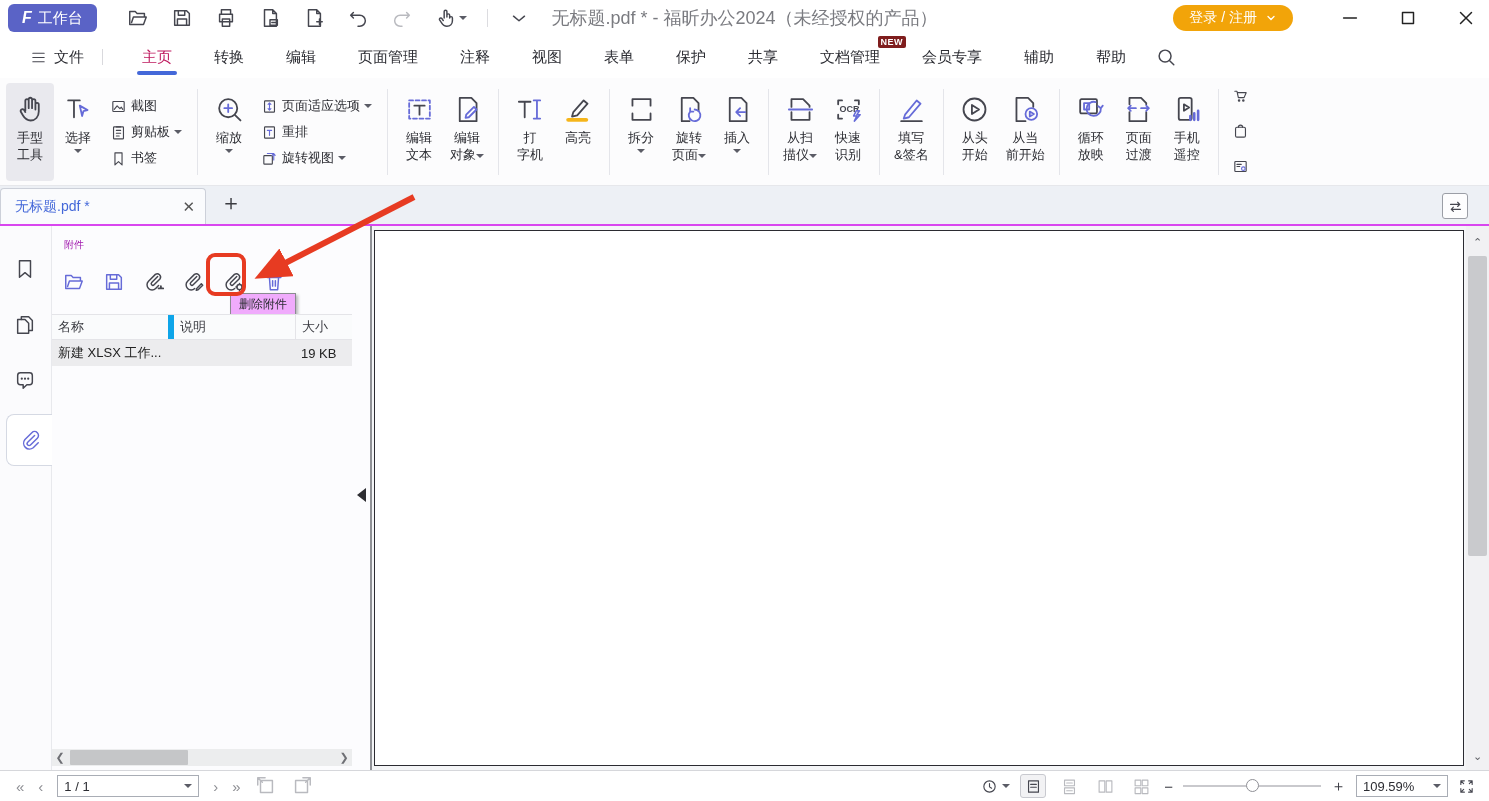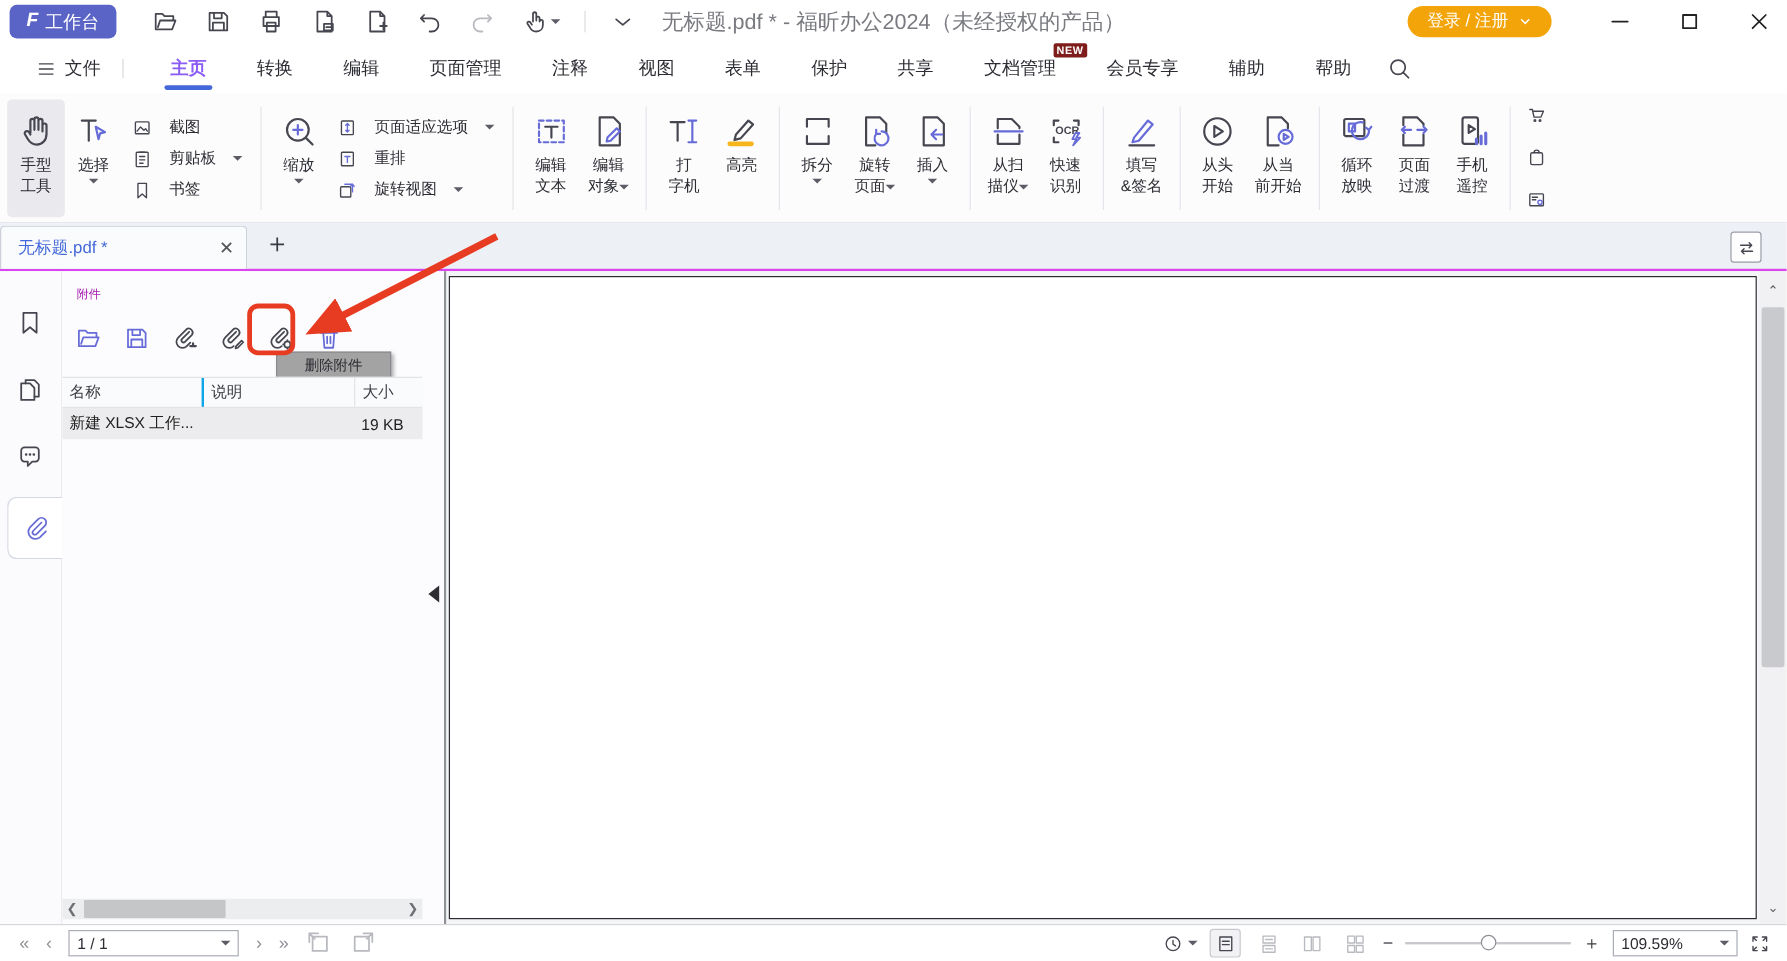--- a/index.html
+++ b/index.html
@@ -23,80 +23,80 @@
   .vdiv-t{width:1px;height:18px;background:#dcdce0}
   .apptitle{position:absolute;left:0;right:0;top:0;height:36px;display:flex;align-items:center;justify-content:center;font-size:18px;color:#7a7b80;pointer-events:none}
   .tb-right{margin-left:auto;display:flex;align-items:center;gap:12px}
   .loginbtn{height:26px;padding:0 16px;border-radius:13px;background:#f2a409;color:#fff;font-size:14px;display:flex;align-items:center;gap:8px;cursor:pointer;margin-right:22px}
   .winbtn{width:46px;height:32px;display:flex;align-items:center;justify-content:center;cursor:pointer}
   
   .menubar{left:0;top:36px;width:1489px;height:42px;display:flex;align-items:center;background:#fff;font-size:15px}
   .filebtn{display:flex;align-items:center;gap:7px;margin-left:30px;cursor:pointer}
   .menu-sep{width:1px;height:16px;background:#d9d9dd;margin:0 18px}
   .menuitem{position:relative;padding:10px 0;margin:0 21px;cursor:pointer;white-space:nowrap}
-  .menuitem.active{color:#8b5cf6;font-weight:bold}
+  .menuitem.active{color:#be185d;font-weight:normal}
   .menuitem.active::after{content:"";position:absolute;left:50%;transform:translateX(-50%);bottom:2px;width:40px;height:4px;border-radius:2px;background:#4468d9}
   .newbadge{position:absolute;top:-2px;right:-26px;background:#7f1d1d;color:#fff;font-size:9px;font-weight:bold;padding:1px 3px;border-radius:2px;letter-spacing:.5px}
   .searchbtn{margin-left:8px;cursor:pointer}
   
   .ribbon{left:0;top:78px;width:1489px;height:108px;background:#fcfcfd;border-bottom:1px solid #e6e7eb;display:flex;align-items:stretch;padding:5px 6px 4px 6px}
   .rb-vdiv{width:1px;background:#e4e5ea;margin:6px 7px}
   .rb-big{display:flex;flex-direction:column;align-items:center;justify-content:flex-start;padding:6px 7px 2px 7px;min-width:48px;border-radius:4px;cursor:pointer}
   .rb-big.selected{background:#e9e9ee}
   .rb-big .rb-icon{height:40px;display:flex;align-items:center;justify-content:center}
   .rb-label{font-size:13px;line-height:17px;text-align:center;white-space:pre-line;color:#2c2d33}
   .rb-caret-row{height:10px;display:flex;align-items:center;justify-content:center}
   .rb-stack{display:flex;flex-direction:column;justify-content:center;gap:4px;padding:0 4px}
-  .rb-srow{display:flex;align-items:center;gap:14px;font-size:13px;cursor:pointer;padding:2px 4px;border-radius:3px}
+  .rb-srow{display:flex;align-items:center;gap:4px;font-size:13px;cursor:pointer;padding:2px 4px;border-radius:3px}
   .rb-minicol{display:flex;flex-direction:column;justify-content:space-between;padding:4px 2px 6px 6px}
   .rb-mini{cursor:pointer}
   .rb-collapse{position:absolute;right:8px;top:162px;cursor:pointer}
   
   .tabbar{left:0;top:186px;width:1489px;height:40px;background:#edf0f5;border-bottom:2px solid #d946ef;display:flex;align-items:flex-end}
   .doctab{width:206px;height:36px;background:#fafbfd;border:1px solid #ccd0d9;border-bottom:none;border-radius:4px 4px 0 0;display:flex;align-items:center;padding:0 10px 0 14px;gap:8px;cursor:pointer}
   .doctab .tabtitle{color:#4468d9;font-size:14px;flex:1;white-space:nowrap;overflow:hidden}
   .tab-close{font-size:15px;color:#555;cursor:pointer}
   .tab-add{font-size:22px;color:#3a3b40;margin:0 0 6px 14px;cursor:pointer}
   .panelswap{position:absolute;right:21px;top:193px;width:26px;height:26px;background:#fdfdfe;border:1px solid #9b9ea6;border-radius:3px;display:flex;align-items:center;justify-content:center;cursor:pointer}
   .leftstrip{left:0;top:226px;width:52px;height:544px;background:#fbfbfd;border-right:1px solid #e8e9ed}
   .stripbtn{position:absolute;left:14px;cursor:pointer}
   .strip-active{position:absolute;left:6px;top:188px;width:46px;height:52px;background:#fff;border:1px solid #d5d9e3;border-right:none;border-radius:8px 0 0 8px;display:flex;align-items:center;justify-content:center;cursor:pointer}
   .panel{left:52px;top:226px;width:320px;height:544px;background:#fcfcfe;border-right:2px solid #8f9196;position:absolute}
   .panel-title{position:absolute;left:12px;top:12px;font-size:10px;color:#a21caf}
   .ptoolbar{position:absolute;left:8px;top:42px;display:flex;align-items:center;gap:12px}
   .ptool{width:28px;height:28px;display:flex;align-items:center;justify-content:center;cursor:pointer}
   .ptable-head{position:absolute;left:0;top:88px;width:300px;height:26px;display:flex;align-items:center;background:#fafbfc;border-top:1px solid #e4e4e8;border-bottom:1px solid #e4e4e8;font-size:13px;color:#3a3b41}
   .ptable-row{position:absolute;left:0;top:114px;width:300px;height:26px;display:flex;align-items:center;background:#ececee;font-size:13px;color:#222;cursor:pointer}
   .col-name{width:116px;padding-left:6px;white-space:nowrap;overflow:hidden}
-  .col-desc{width:127px;padding-left:6px;border-left:2px solid #0ea5e9;align-self:stretch;display:flex;align-items:center}
+  .col-desc{width:127px;padding-left:6px;border-left:6px solid #0ea5e9;align-self:stretch;display:flex;align-items:center}
   .col-size{width:57px;padding-left:6px;border-left:1px solid #e4e4e8;align-self:stretch;display:flex;align-items:center}
   .ptable-row .col-desc,.ptable-row .col-size{border-left:none}
   .hscroll{position:absolute;left:0;bottom:4px;width:300px;height:17px;background:#ecedee;display:flex;align-items:center}
   .hs-arrow{width:16px;text-align:center;color:#6e6f74;font-size:11px;cursor:pointer}
   .hs-thumb{position:absolute;left:18px;width:118px;height:15px;background:#c5c6c8;border-radius:1px;cursor:grab}
   .collapse-handle{position:absolute;right:4px;top:262px;width:0;height:0;border-top:7px solid transparent;border-bottom:7px solid transparent;border-right:9px solid #2d2d32;cursor:pointer}
-  .tooltip{position:absolute;left:178px;top:67px;background:#a3a3a3;border:1px solid #8a8b90;box-shadow:2px 2px 3px rgba(0,0,0,.28);padding:2px 23px;font-size:12px;color:#2c2d33;white-space:nowrap}
+  .tooltip{position:absolute;left:178px;top:67px;background:#f0abfc;border:1px solid #8a8b90;box-shadow:2px 2px 3px rgba(0,0,0,.28);padding:2px 8px;font-size:12px;color:#2c2d33;white-space:nowrap}
   .docarea{left:372px;top:226px;width:1094px;height:544px;background:#f4f5f7;position:absolute}
   .page{position:absolute;left:2px;top:4px;width:1090px;height:536px;background:#fff;border:1px solid #2b2b31}
   .vscroll{position:absolute;left:1466px;top:226px;width:23px;height:544px;background:#f1f1f3}
   .vs-arrow{position:absolute;left:0;width:23px;height:20px;display:flex;align-items:center;justify-content:center;color:#5f6066;font-size:11px;cursor:pointer}
   .vs-thumb{position:absolute;left:2px;top:30px;width:19px;height:300px;background:#c9cacd;border-radius:2px;cursor:grab}
   
   .statusbar{left:0;top:770px;width:1489px;height:31px;border-top:1px solid #d6d7db;background:#fff;display:flex;align-items:center;font-size:13px}
   .sb-left{display:flex;align-items:center;gap:14px;margin-left:16px}
   .sb-nav{color:#8e8f94;font-size:15px;cursor:pointer;user-select:none}
   .pagebox{width:142px;height:22px;border:1px solid #a9adb5;background:#fff;display:flex;align-items:center;padding:0 6px;gap:6px;cursor:pointer}
   .pagebox .pageval{flex:1}
   .sb-right{margin-left:auto;display:flex;align-items:center;gap:10px;margin-right:14px}
   .viewbtn{width:26px;height:24px;display:flex;align-items:center;justify-content:center;cursor:pointer;border-radius:3px}
   .viewbtn.selected{border:1px solid #c8c9cf;background:#f2f2f4}
   .slider{position:relative;width:138px;height:20px;cursor:pointer}
   .slider .track{position:absolute;left:0;right:0;top:9px;height:2px;background:#c9c9cd}
   .slider .thumb{position:absolute;left:46%;top:3px;width:13px;height:13px;border-radius:50%;background:#fff;border:1px solid #8f9096}
-  .zoombox{width:104px;height:22px;border:1px solid #a9adb5;background:#fff;display:flex;align-items:center;padding:0 6px;gap:6px;cursor:pointer}
+  .zoombox{width:92px;height:22px;border:1px solid #a9adb5;background:#fff;display:flex;align-items:center;padding:0 6px;gap:6px;cursor:pointer}
   .zoombox .zoomval{flex:1}
   .sb-glyph{color:#3c3d44;font-size:15px;cursor:pointer;user-select:none}
   
   .anno-overlay{left:0;top:0;width:1489px;height:801px;pointer-events:none}
   .redbox{position:absolute;left:206px;top:253px;width:40px;height:43px;border:4px solid #e73b22;border-radius:9px;pointer-events:none}
 </style>
 </head>
 <body>
 
 <div id="app">

